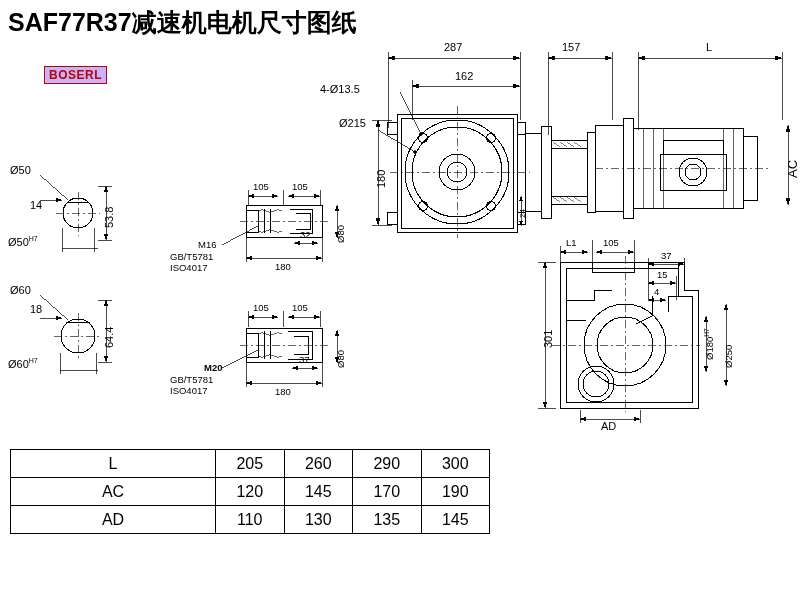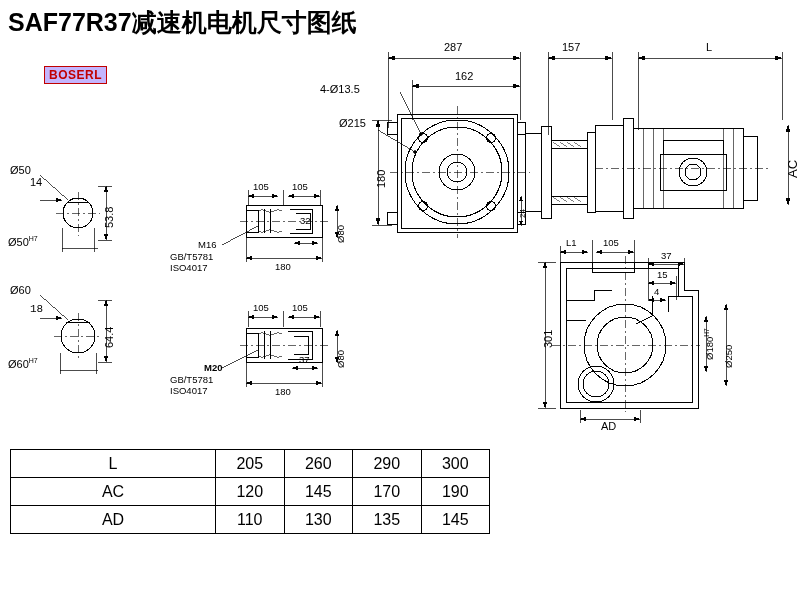--- a/index.html
+++ b/index.html
@@ -416,35 +416,35 @@
   <div class="lbl" style="left:562px; top:42px;">157</div>
   <div class="lbl" style="left:706px; top:42px;">L</div>
   <div class="lbl" style="left:320px; top:84px;">4-Ø13.5</div>
   <div class="lbl" style="left:339px; top:118px;">Ø215</div>
   <div class="lbl rot90" style="left:376px; top:188px;">180</div>
   <div class="lbl rot90" style="left:786px; top:178px; font-size:13px;">AC</div>
   <div class="lbl xs rot90" style="left:519px; top:218px;">24</div>
 
   <div class="lbl" style="left:10px; top:165px;">Ø50</div>
   <div class="lbl rot90" style="left:104px; top:228px;">53.8</div>
-  <div class="lbl" style="left:30px; top:177px;text-align:center;">14</div>
+  <div class="lbl" style="left:30px; top:200px;text-align:center;">14</div>
   <div class="lbl" style="left:8px; top:235px;">
     <span>Ø50</span><sup style="font-size:7px;">H7</sup>
   </div>
 
   <div class="lbl" style="left:10px; top:285px;">Ø60</div>
   <div class="lbl rot90" style="left:104px; top:348px;">64.4</div>
-  <div class="lbl" style="left:30px; top:304px;font-family:Liberation Mono, monospace;">18</div>
+  <div class="lbl" style="left:30px; top:304px;">18</div>
   <div class="lbl" style="left:8px; top:357px;">
     <span>Ø60</span><sup style="font-size:7px;">H7</sup>
   </div>
 
   <div class="lbl sm" style="left:253px; top:182px;">105</div>
   <div class="lbl sm" style="left:292px; top:182px;">105</div>
-  <div class="lbl sm" style="left:300px; top:216px;">32</div>
+  <div class="lbl sm" style="left:300px; top:230px;">32</div>
   <div class="lbl sm" style="left:275px; top:262px;">180</div>
   <div class="lbl sm rot90" style="left:336px; top:243px;">Ø80</div>
   <div class="lbl sm" style="left:198px; top:240px;">M16</div>
   <div class="lbl sm" style="left:170px; top:252px;">GB/T5781</div>
   <div class="lbl sm" style="left:170px; top:263px;">ISO4017</div>
 
   <div class="lbl sm" style="left:253px; top:303px;">105</div>
   <div class="lbl sm" style="left:292px; top:303px;">105</div>
   <div class="lbl sm" style="left:299px; top:355px;">37</div>
   <div class="lbl sm" style="left:275px; top:387px;">180</div>

